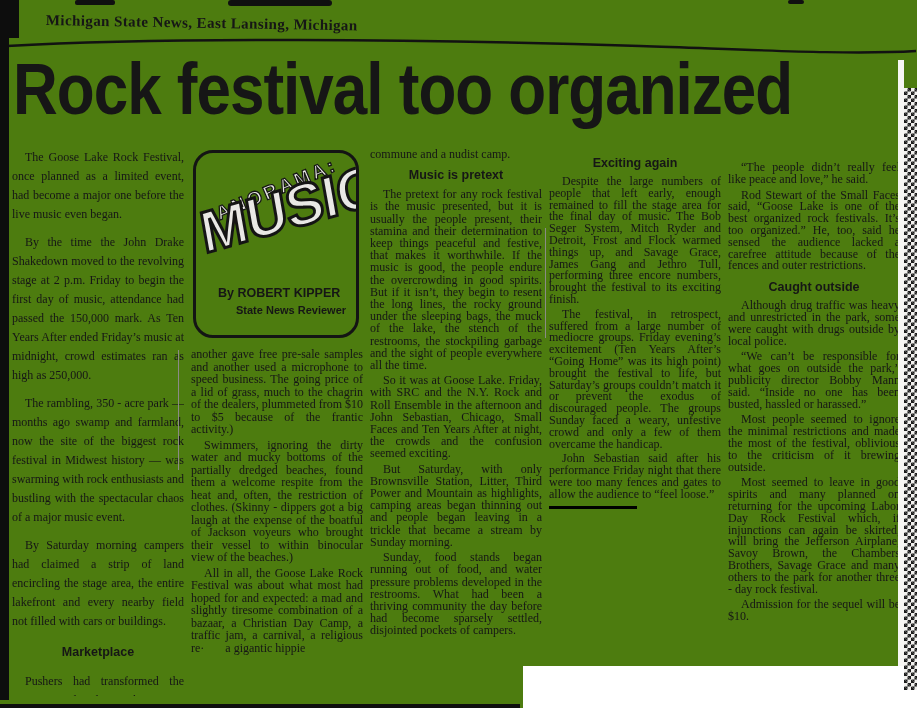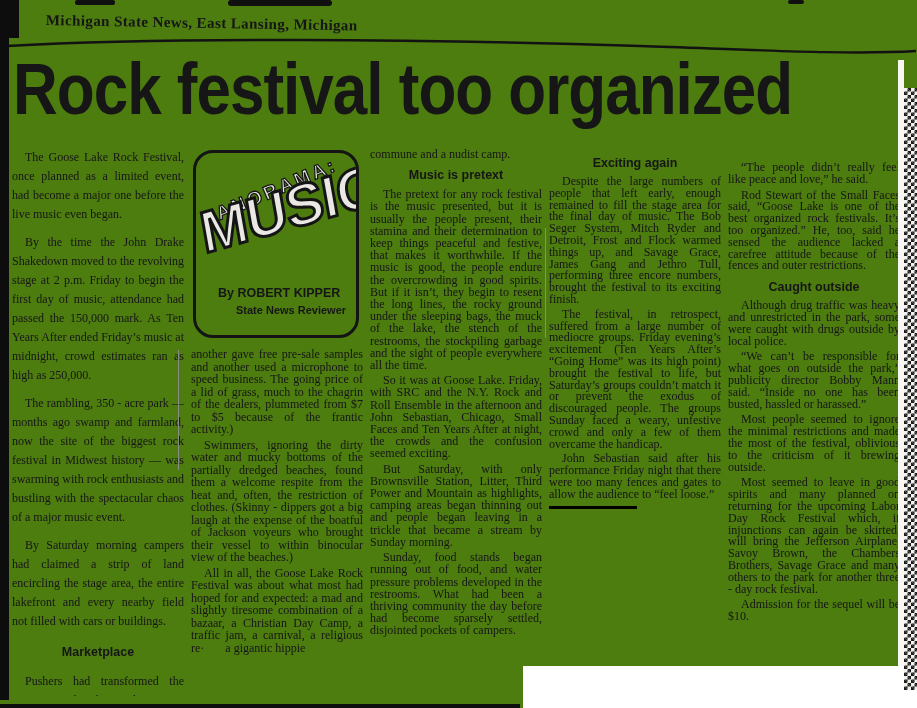--- a/index.html
+++ b/index.html
@@ -90,21 +90,21 @@
     </div>
 
     <div class="col c1">
       <div class="panorama">
         <div class="kicker">PANORAMA:</div>
         <div class="music">MUSIC</div>
         <div class="byline">By ROBERT KIPPER</div>
         <div class="byline2">State News Reviewer</div>
       </div>
       <div class="blocks">
-          <p class="para noindent">another gave free pre-sale samples and another used a microphone to speed business. The going price of a lid of grass, much to the chagrin of the dealers, plummeted from $7 to $5 because of the frantic activity.)</p>
+          <p class="para noindent">another gave free pre-sale samples and another used a microphone to speed business. The going price of a lid of grass, much to the chagrin of the dealers, plummeted from $10 to $5 because of the frantic activity.)</p>
           <p class="para">Swimmers, ignoring the dirty water and mucky bottoms of the partially dredged beaches, found them a welcome respite from the heat and, often, the restriction of clothes. (Skinny - dippers got a big laugh at the expense of the boatful of Jackson voyeurs who brought their vessel to within binocular view of the beaches.)</p>
           <p class="para">All in all, the Goose Lake Rock Festival was about what most had hoped for and expected: a mad and slightly tiresome combination of a bazaar, a Christian Day Camp, a traffic jam, a carnival, a religious re·&nbsp;&nbsp;&nbsp;&nbsp;&nbsp;&nbsp;&nbsp;a gigantic hippie</p>
         </div>
     </div>
 
     <div class="col c2">
       <div class="blocks">
           <p class="para noindent">commune and a nudist camp.</p>
           <h3 class="subhead">Music is pretext</h3>
           <p class="para">The pretext for any rock festival is the music presented, but it is usually the people present, their stamina and their determination to keep things peaceful and festive, that makes it worthwhile. If the music is good, the people endure the overcrowding in good spirits. But if it isn’t, they begin to resent the long lines, the rocky ground under the sleeping bags, the muck of the lake, the stench of the restrooms, the stockpiling garbage and the sight of people everywhere all the time.</p>

